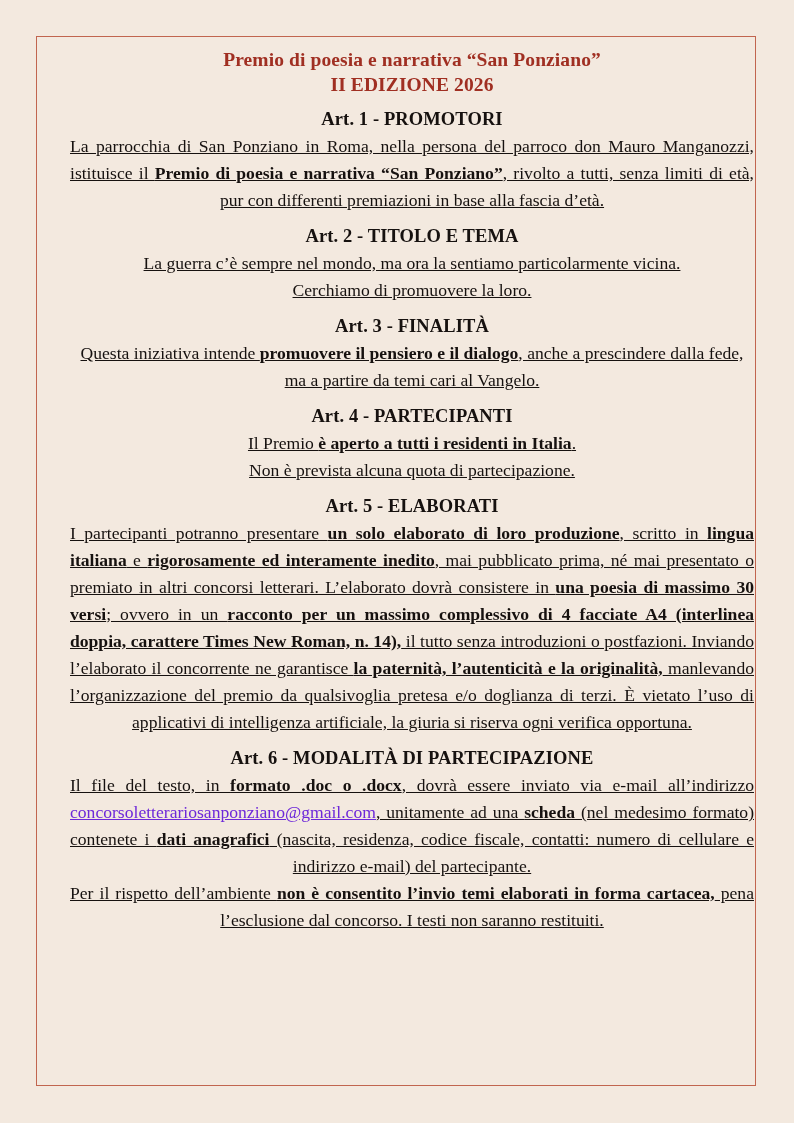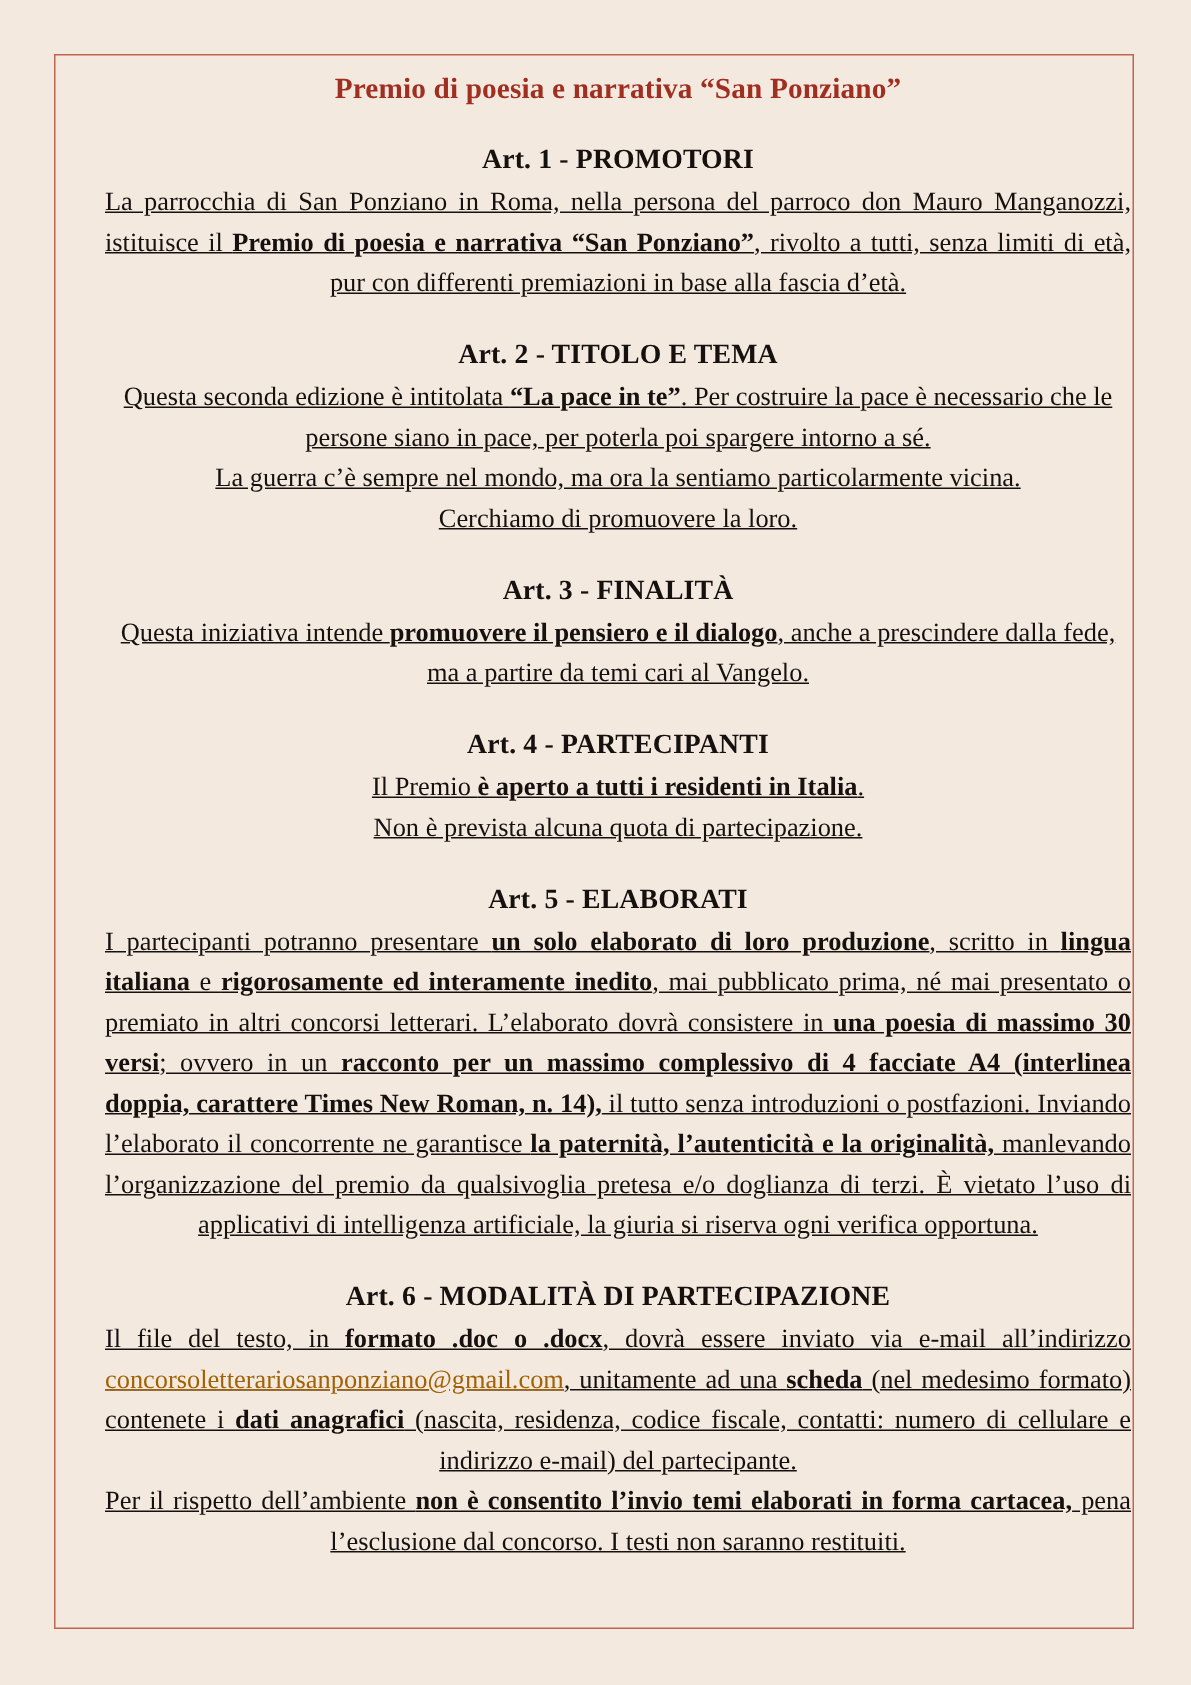--- a/index.html
+++ b/index.html
@@ -52,21 +52,21 @@
   .doc-title .line2 {
     display: block;
     font-size: 19.5px;
   }
 
   .art-heading {
     text-align: center;
     font-weight: bold;
     font-size: 18.5px;
     line-height: 26px;
-    margin-top: 22px;
+    margin-top: 9px;
     margin-bottom: 1px;
     letter-spacing: 0.1px;
   }
   .art-heading.first {
   }
 
   .art-body {
     font-size: 17.6px;
     line-height: 27px;
     text-align: center;
@@ -81,44 +81,44 @@
     text-align: justify;
     text-align-last: center;
     -moz-text-align-last: center;
   }
 
   b, strong {
     font-weight: bold;
   }
 
   .maillink {
-    color: #a16207;
+    color: #6d28d9;
     text-decoration: underline;
   }
 </style>
 </head>
 <body>
 
 <div class="page">
   <div class="frame"></div>
 
   <div class="content">
 
     <div class="doc-title">
       <span>Premio di poesia e narrativa “San Ponziano”</span>
+      <span class="line2">II EDIZIONE 2026</span>
     </div>
 
     <div id="articles-container">
         <div class="art-heading first">Art. 1 - PROMOTORI</div>
         <div class="art-body">
           <p class="justified"><span>La parrocchia di San Ponziano in Roma, nella persona del parroco don Mauro Manganozzi, istituisce il </span><b>Premio di poesia e narrativa “San Ponziano”</b><span>, rivolto a tutti, senza limiti di età, pur con differenti premiazioni in base alla fascia d’età.</span></p>
         </div>
         <div class="art-heading">Art. 2 - TITOLO E TEMA</div>
         <div class="art-body">
-          <p><span>Questa seconda edizione è intitolata </span><b>“La pace in te”</b><span>. Per costruire la pace è necessario che le persone siano in pace, per poterla poi spargere intorno a sé.</span></p>
           <p><span>La guerra c’è sempre nel mondo, ma ora la sentiamo particolarmente vicina.</span></p>
           <p><span>Cerchiamo di promuovere la loro.</span></p>
         </div>
         <div class="art-heading">Art. 3 - FINALITÀ</div>
         <div class="art-body">
           <p><span>Questa iniziativa intende </span><b>promuovere il pensiero e il dialogo</b><span>, anche a prescindere dalla fede, ma a partire da temi cari al Vangelo.</span></p>
         </div>
         <div class="art-heading">Art. 4 - PARTECIPANTI</div>
         <div class="art-body">
           <p><span>Il Premio </span><b>è aperto a tutti i residenti in Italia</b><span>.</span></p>

